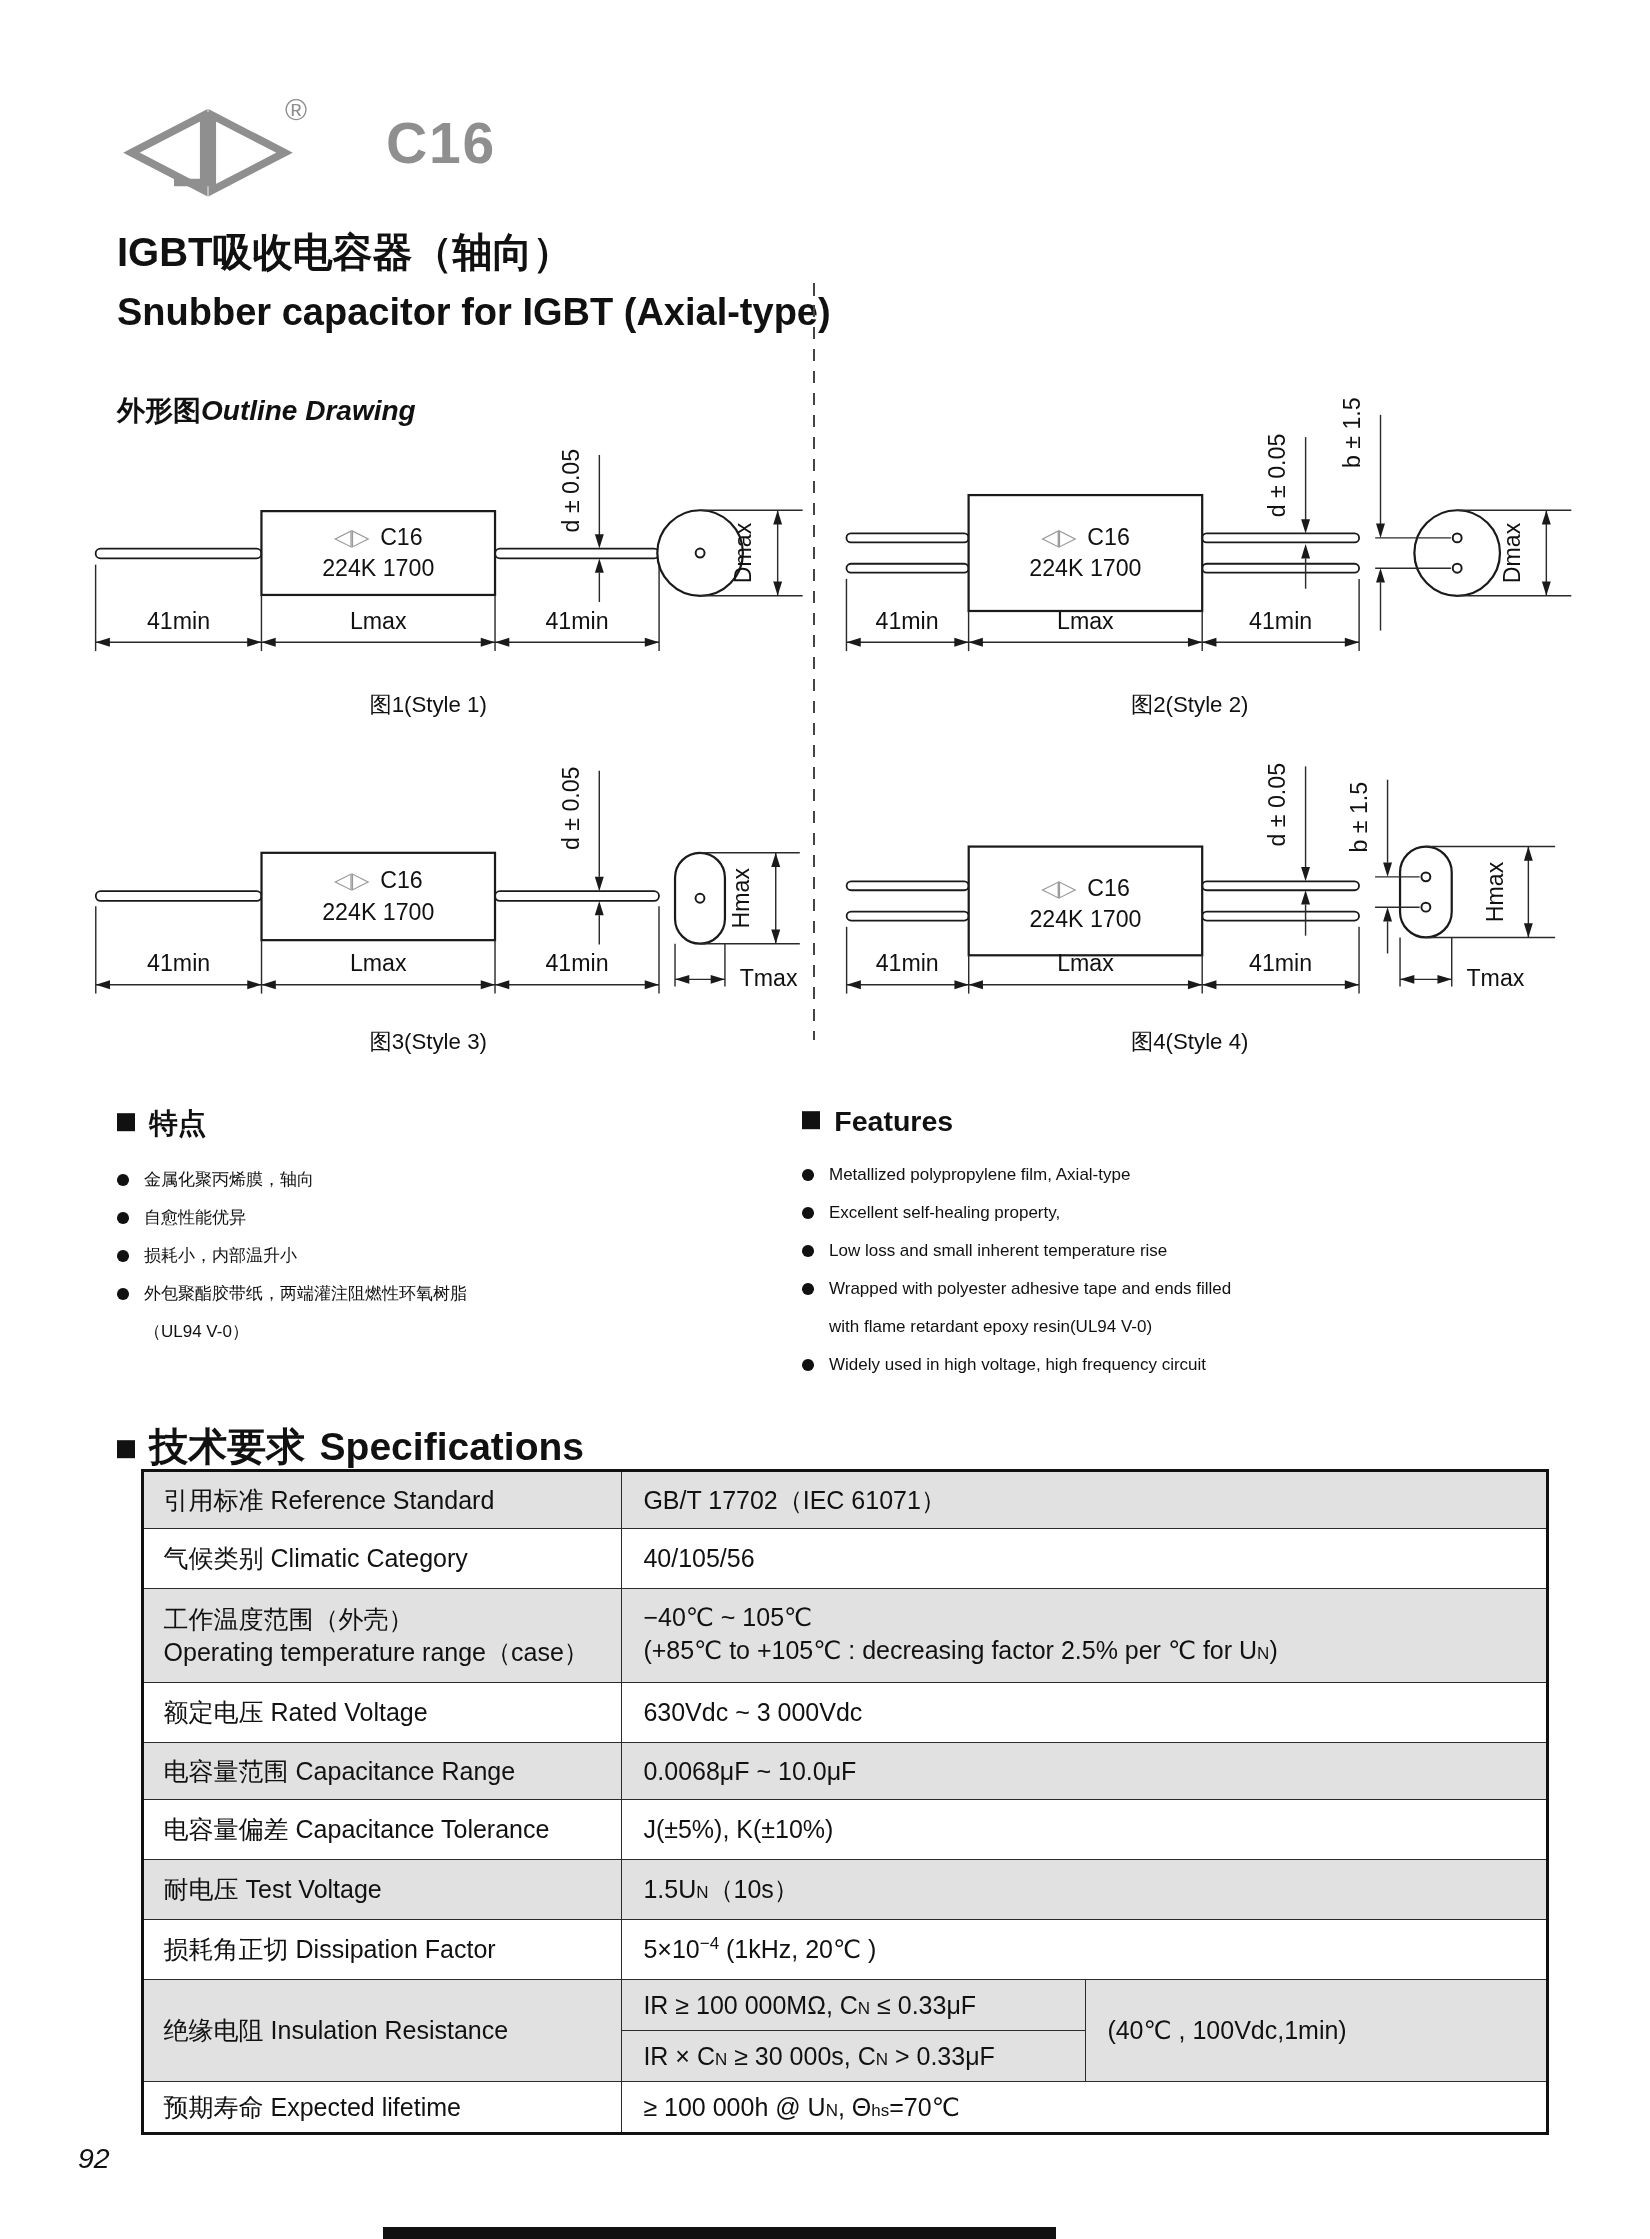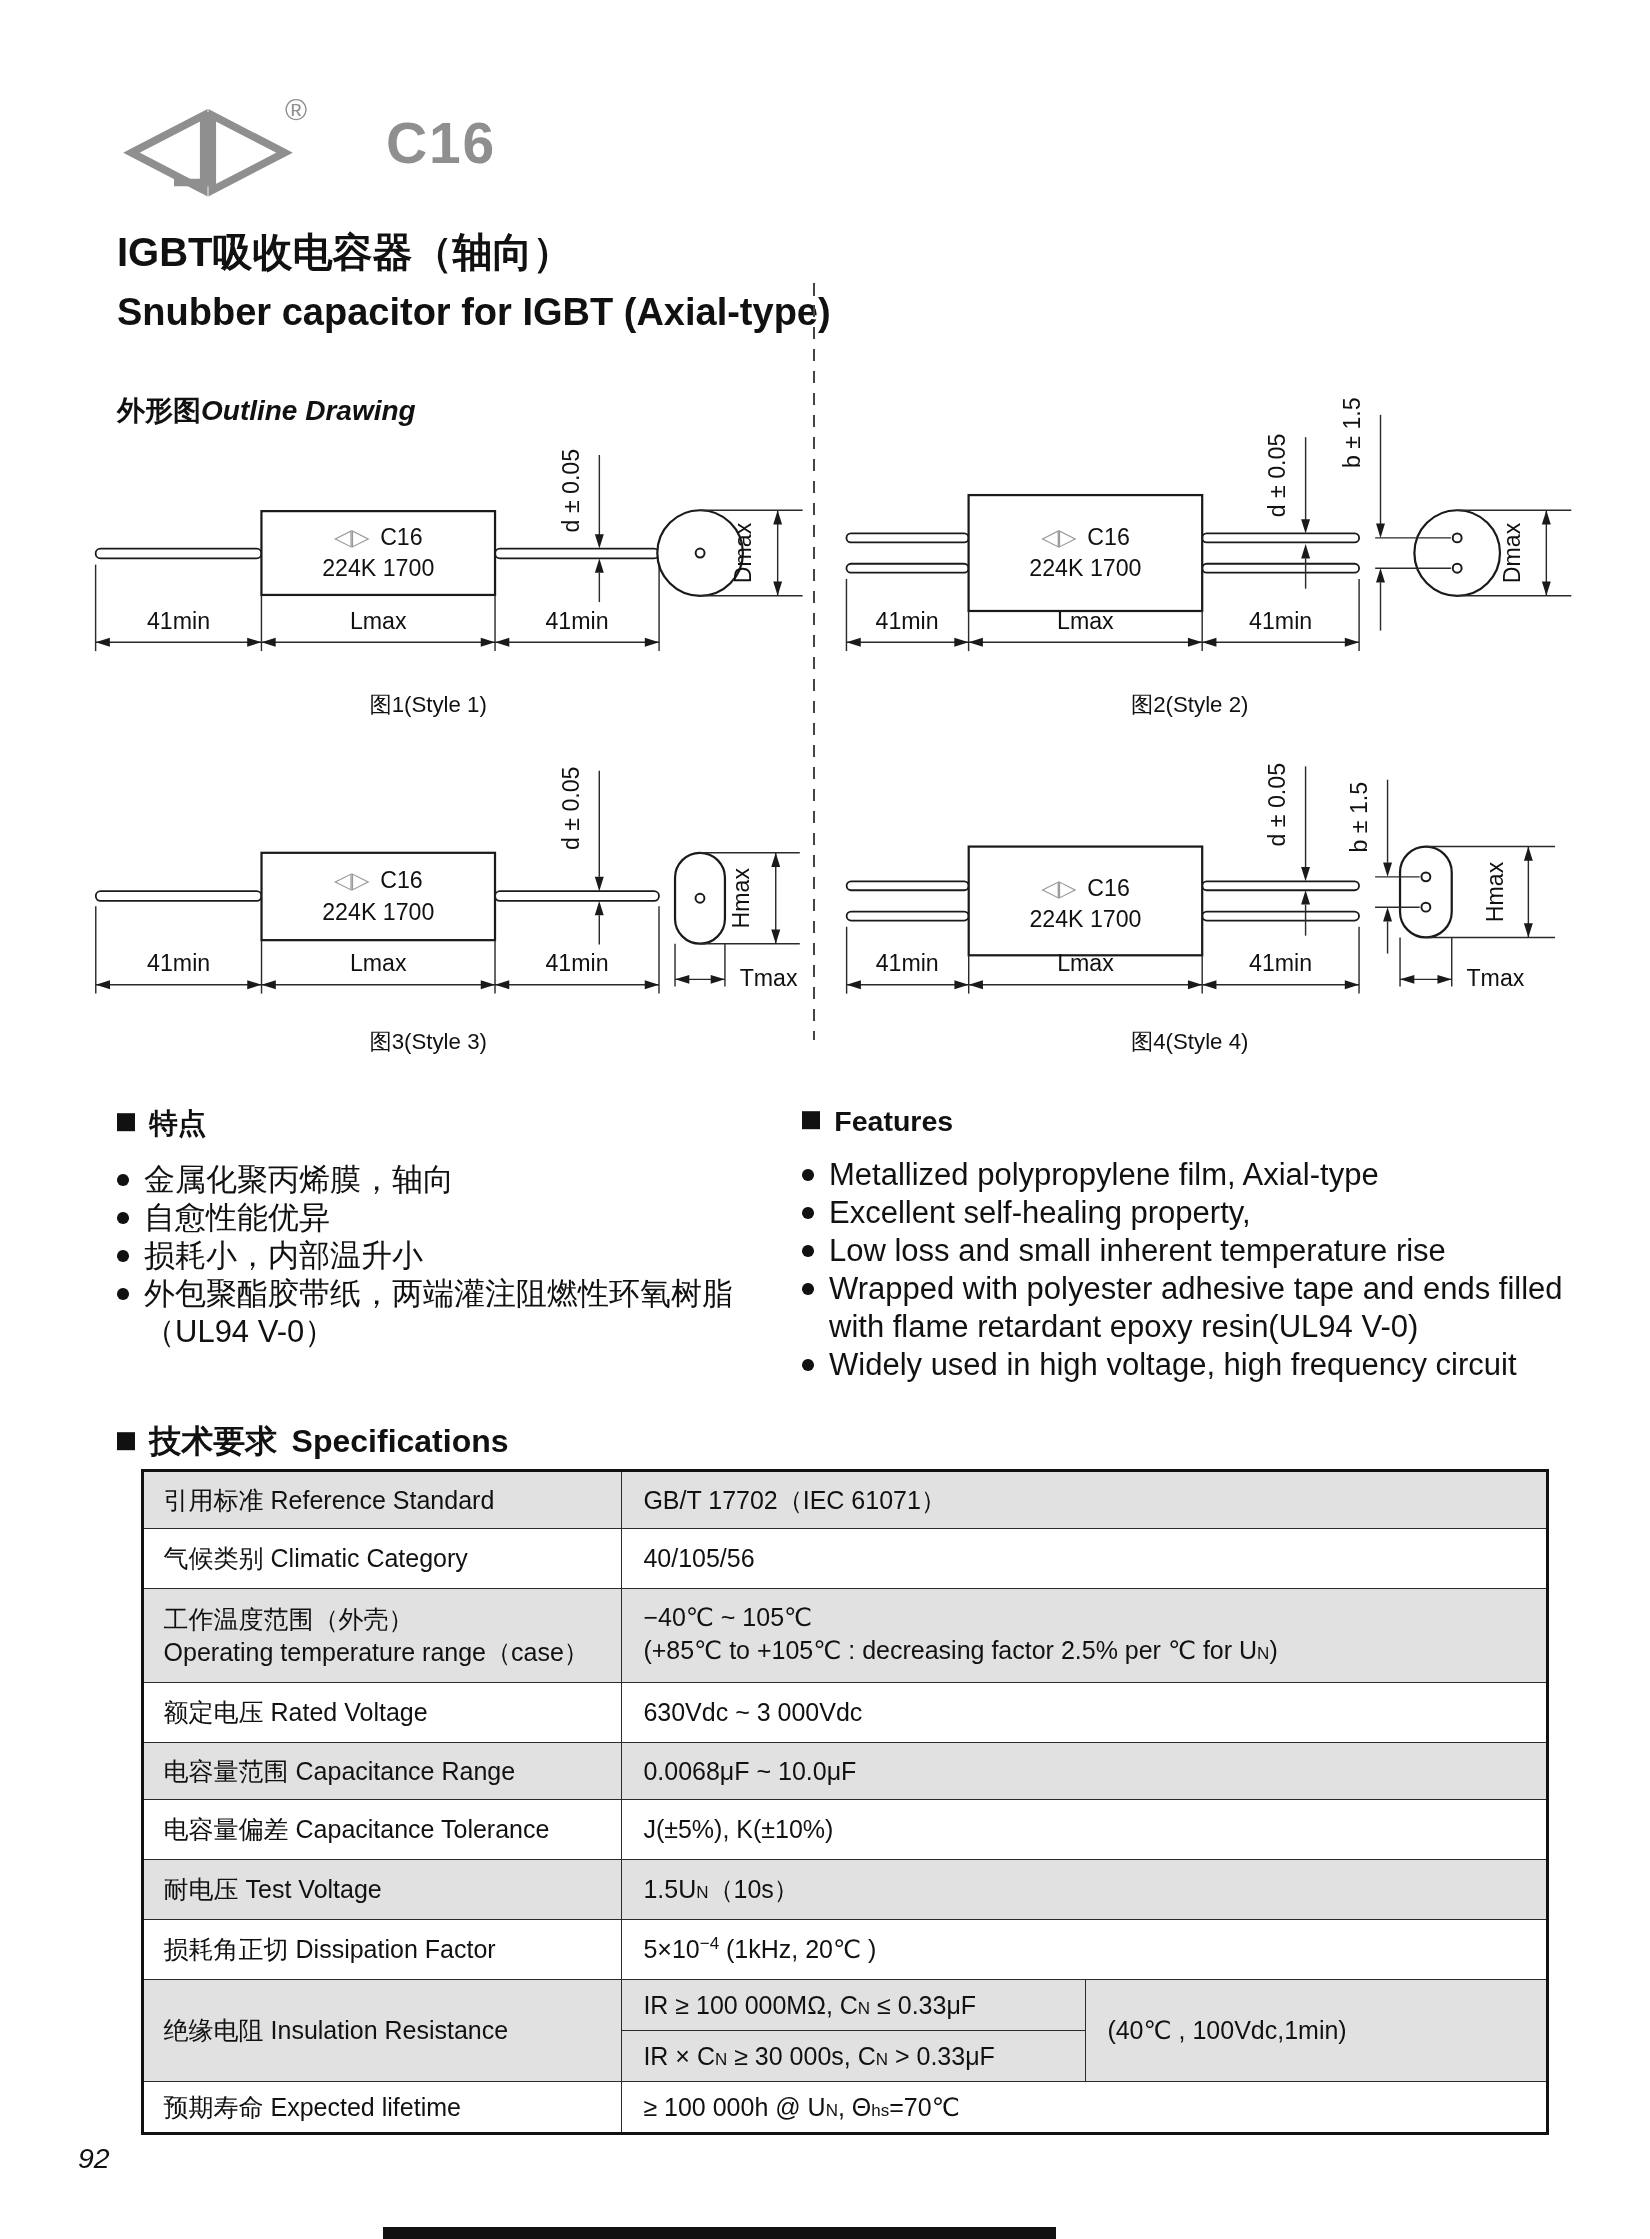--- a/index.html
+++ b/index.html
@@ -31,26 +31,26 @@
   .mark { font-size:26px; fill:#111; }
   .lg { fill:#9a9a9a; }
   .cap { font-size:25px; fill:#111; }
   
   .features-col { position:absolute; top:1105px; }
   .features-col.zh { left:117px; }
   .features-col.en { left:802px; }
   .feat-heading { font-size:28.5px; font-weight:bold; margin:0 0 18px 0; }
   .sq { display:inline-block; width:18px; height:18px; background:#111; margin-right:14.3px;
         transform:translateY(-1.8px); }
-  .feat-list { list-style:none; margin:0; padding:0; font-size:31px; }
+  .feat-list { list-style:none; margin:0; padding:0; font-size:17px; }
   .feat-list li { position:relative; padding-left:27px; line-height:38px; min-height:38px; }
   .dot { position:absolute; left:0; top:13.4px; width:11.6px; height:11.6px; border-radius:50%;
          background:#111; }
   
-  .specs-heading { position:absolute; left:117px; top:1420px; font-size:32px; font-weight:bold; }
+  .specs-heading { position:absolute; left:117px; top:1420px; font-size:39px; font-weight:bold; }
   .specs-heading .en { margin-left:14.3px; }
   .spec-table { position:absolute; left:125px; top:1469px; width:1404px; border-collapse:collapse;
                 table-layout:fixed; font-size:25px; color:#111; border:3.6px solid #111;margin-left:16px; }
   .spec-table td { border:1.8px solid #2b2b2b; padding:0 9px 0 21.4px; vertical-align:middle; }
   .spec-table td.lbl { padding-left:19.6px; }
   .g { background:#e1e1e1; }
   .h65{height:58px} .h63{height:60px} .h105{height:94px} .h64{height:57px}
   .h57{height:51px} .h58{height:52px}
   .two-line div { line-height:33px; }
   .sb { font-size:17px; }

